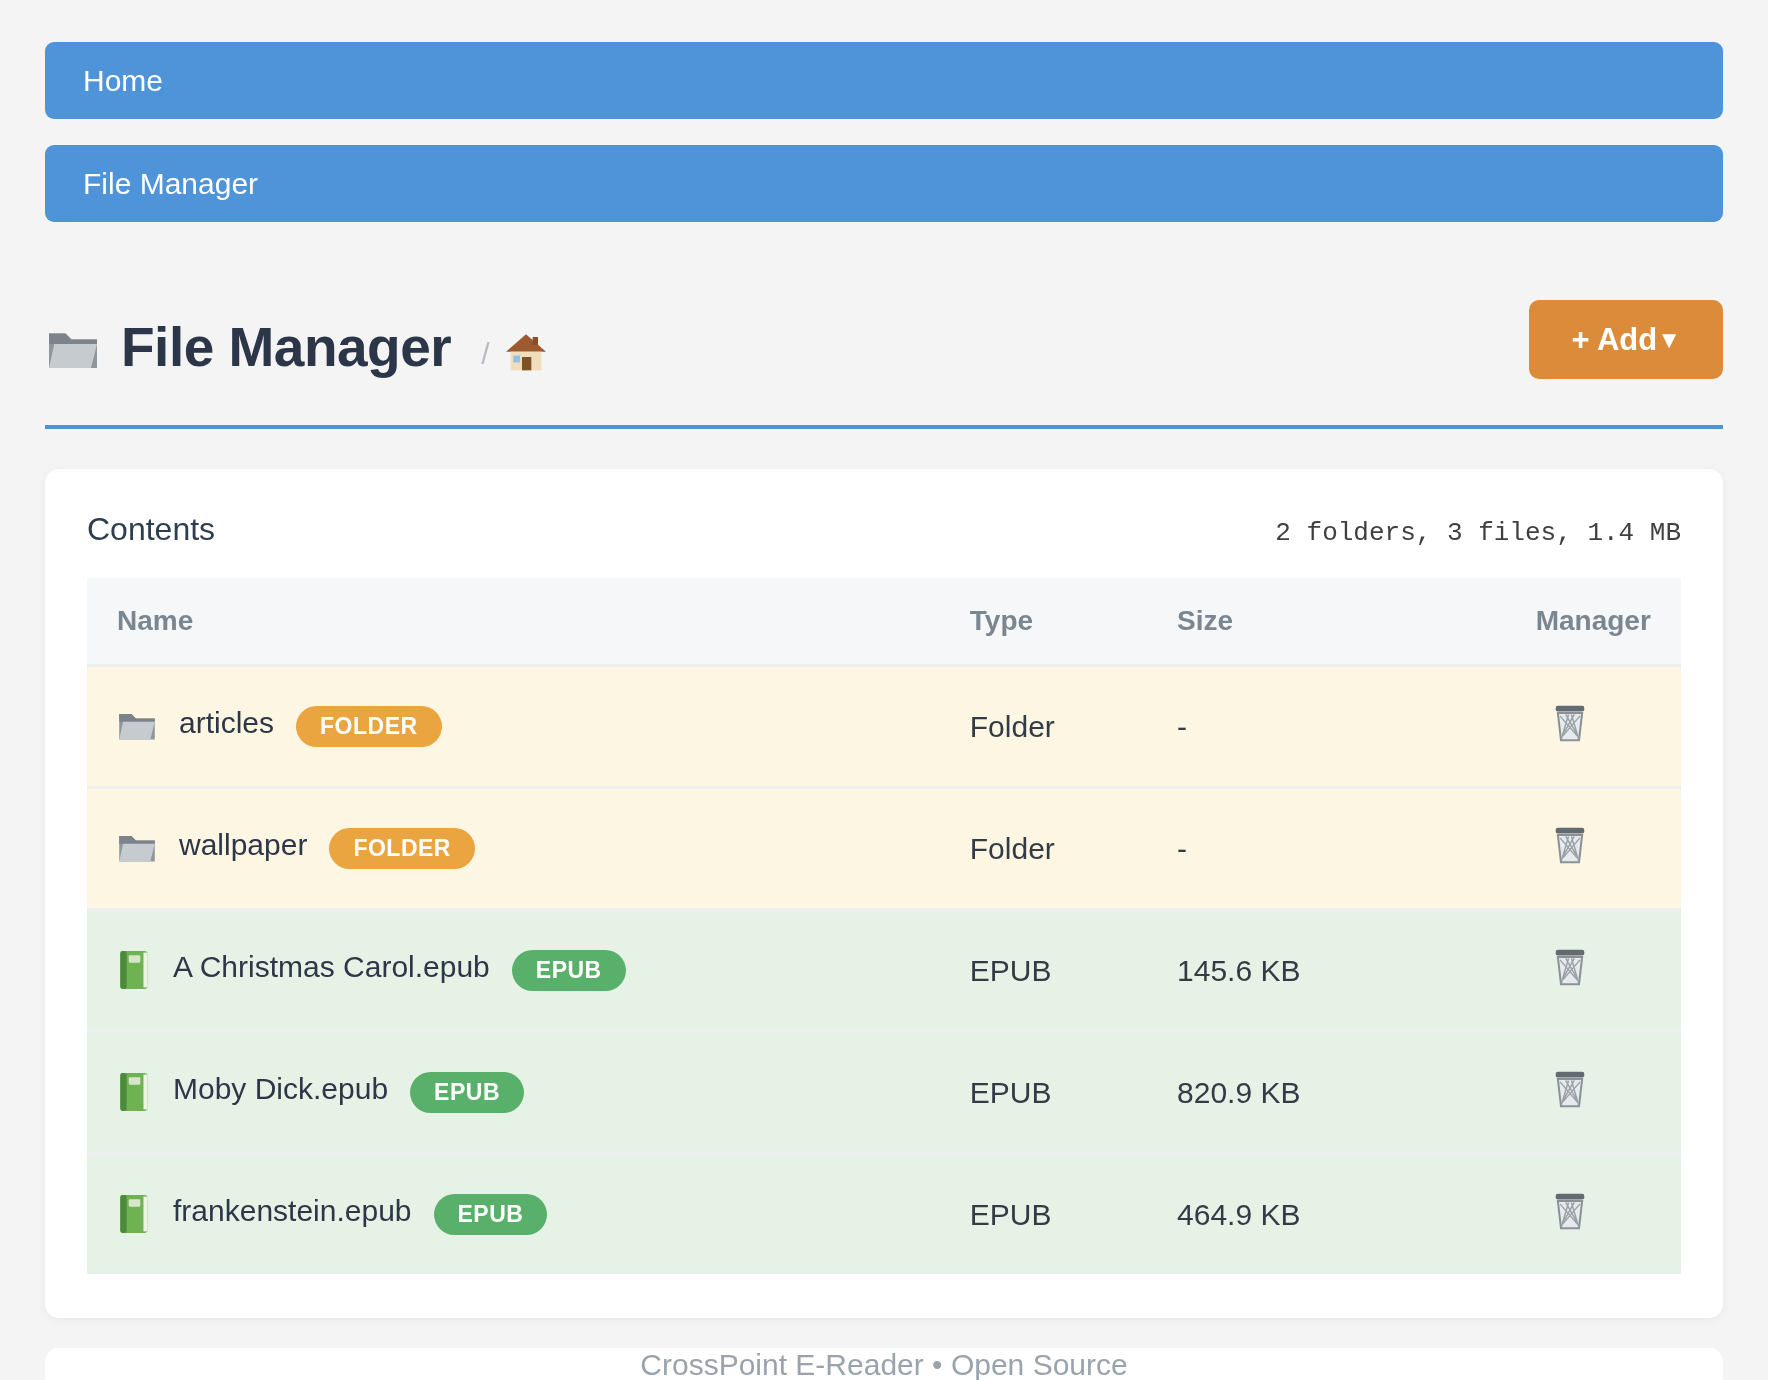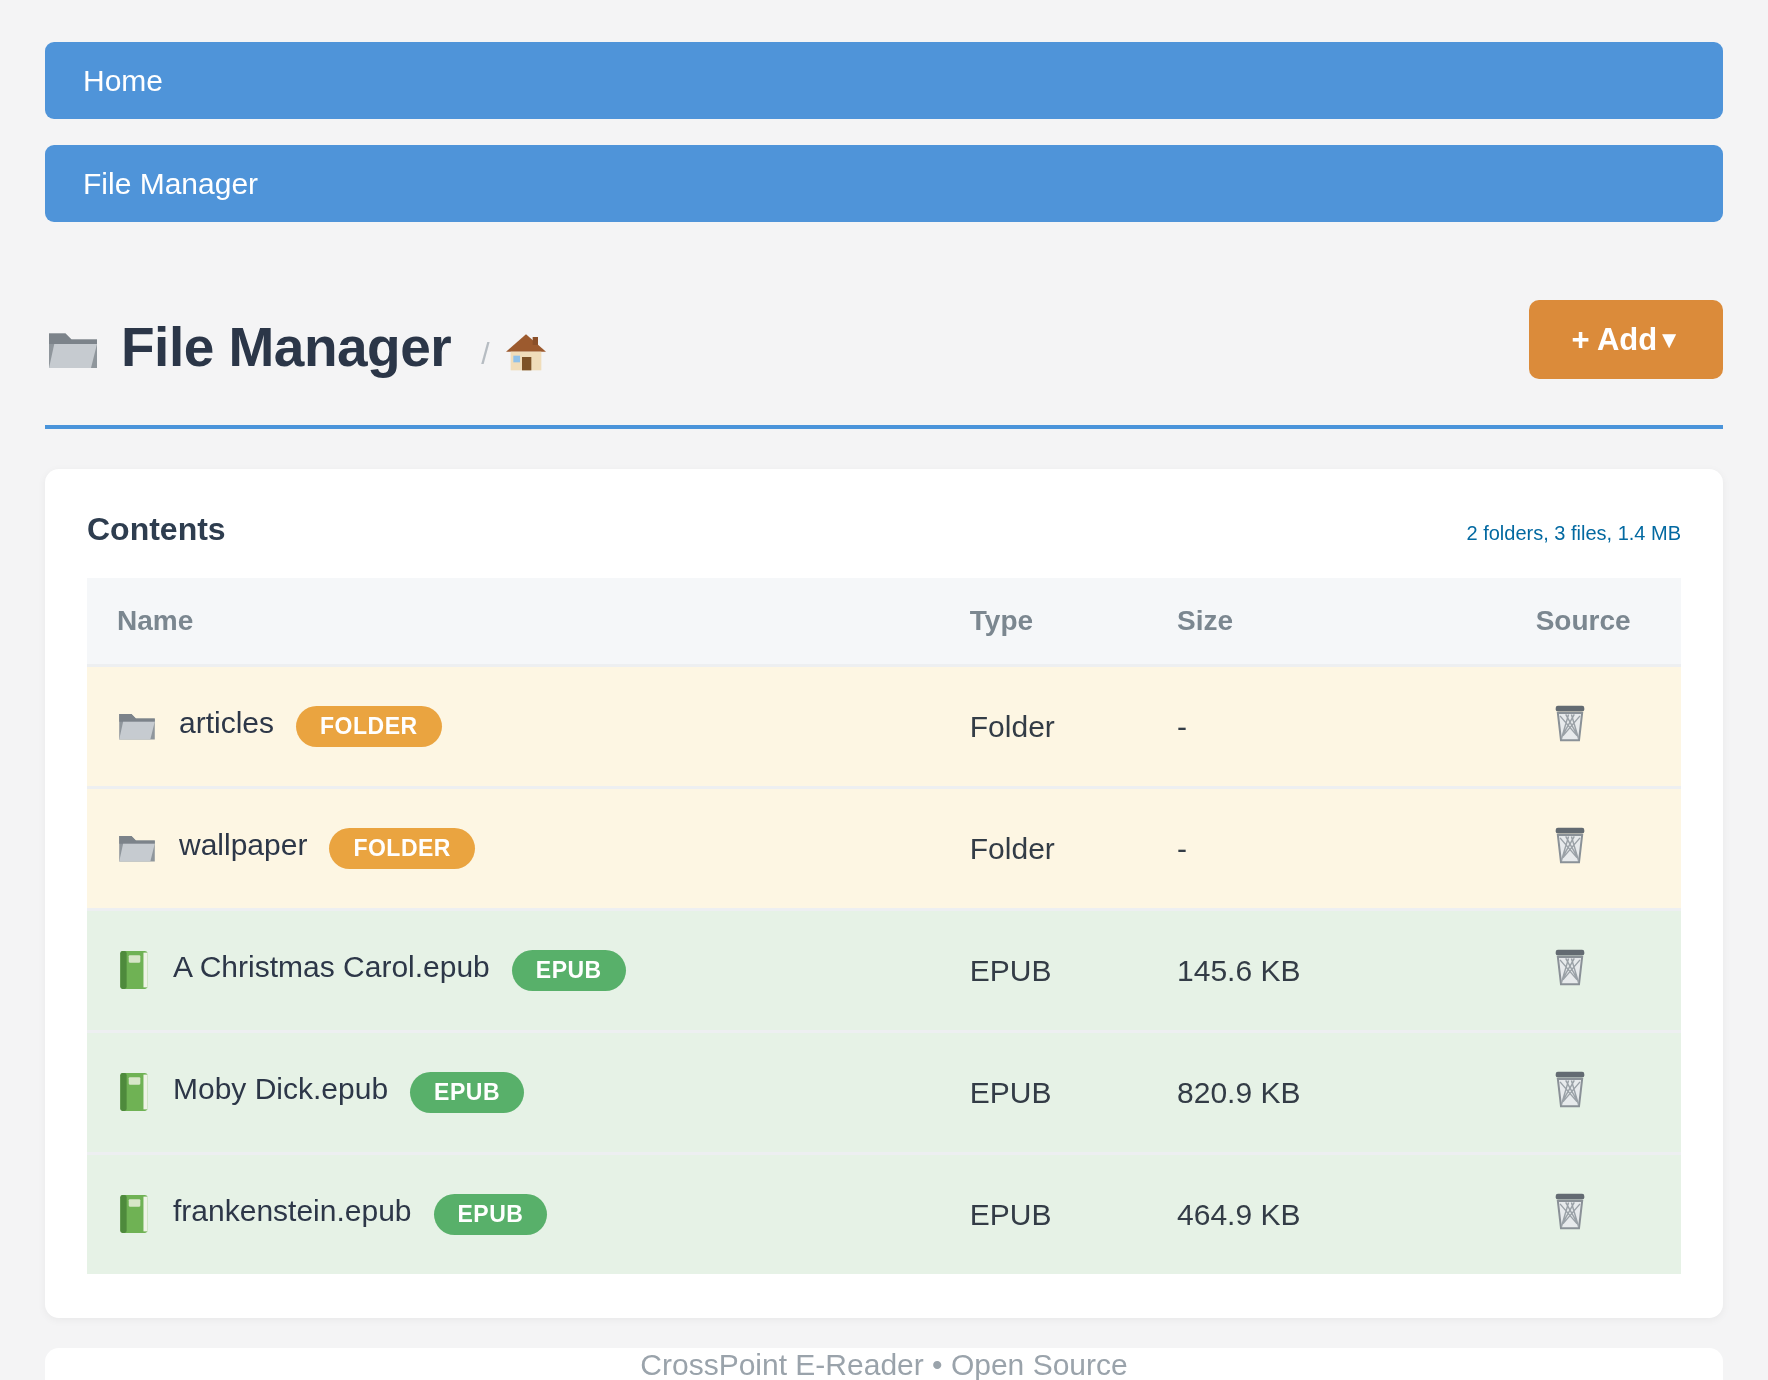--- a/index.html
+++ b/index.html
@@ -63,22 +63,22 @@
 
   
   .card {
     background: #ffffff;
     border-radius: 14px;
     box-shadow: 0 2px 8px rgba(0,0,0,0.05);
     margin-top: 40px;
     padding: 42px 42px 44px 42px;
   }
   .card-head { display: flex; align-items: baseline; }
-  .card-title { font-size: 32px; font-weight: bold; color: #2e3d4f; }
-  .card-summary { margin-left: auto; font-size: 20px; color: #0369a1; }
+  .card-title { font-size: 32px; font-weight: normal; color: #2e3d4f; }
+  .card-summary { margin-left: auto; font-size: 26px; color: #404040; font-family: Liberation Mono, monospace; }
 
   table.files { width: 100%; border-collapse: collapse; margin-top: 30px; }
   table.files th {
     background: #f5f7f9;
     color: #7b8790;
     font-size: 28px;
     font-weight: bold;
     text-align: left;
     padding: 27px 0 27px 30px;
   }
@@ -194,21 +194,21 @@
       <span class="card-title">Contents</span>
       <span class="card-summary">2 folders, 3 files, 1.4 MB</span>
     </div>
 
     <table class="files">
       <thead>
         <tr>
           <th class="col-name">Name</th>
           <th class="col-type">Type</th>
           <th class="col-size">Size</th>
-          <th class="col-actions">Source</th>
+          <th class="col-actions">Manager</th>
         </tr>
       </thead>
       <tbody>
 
         <tr class="row-folder">
           <td>
             <span class="name-cell">
               <svg class="row-icon" viewBox="0 0 36 32">
                   <use href="#icon-folder"></use>
                 </svg>

